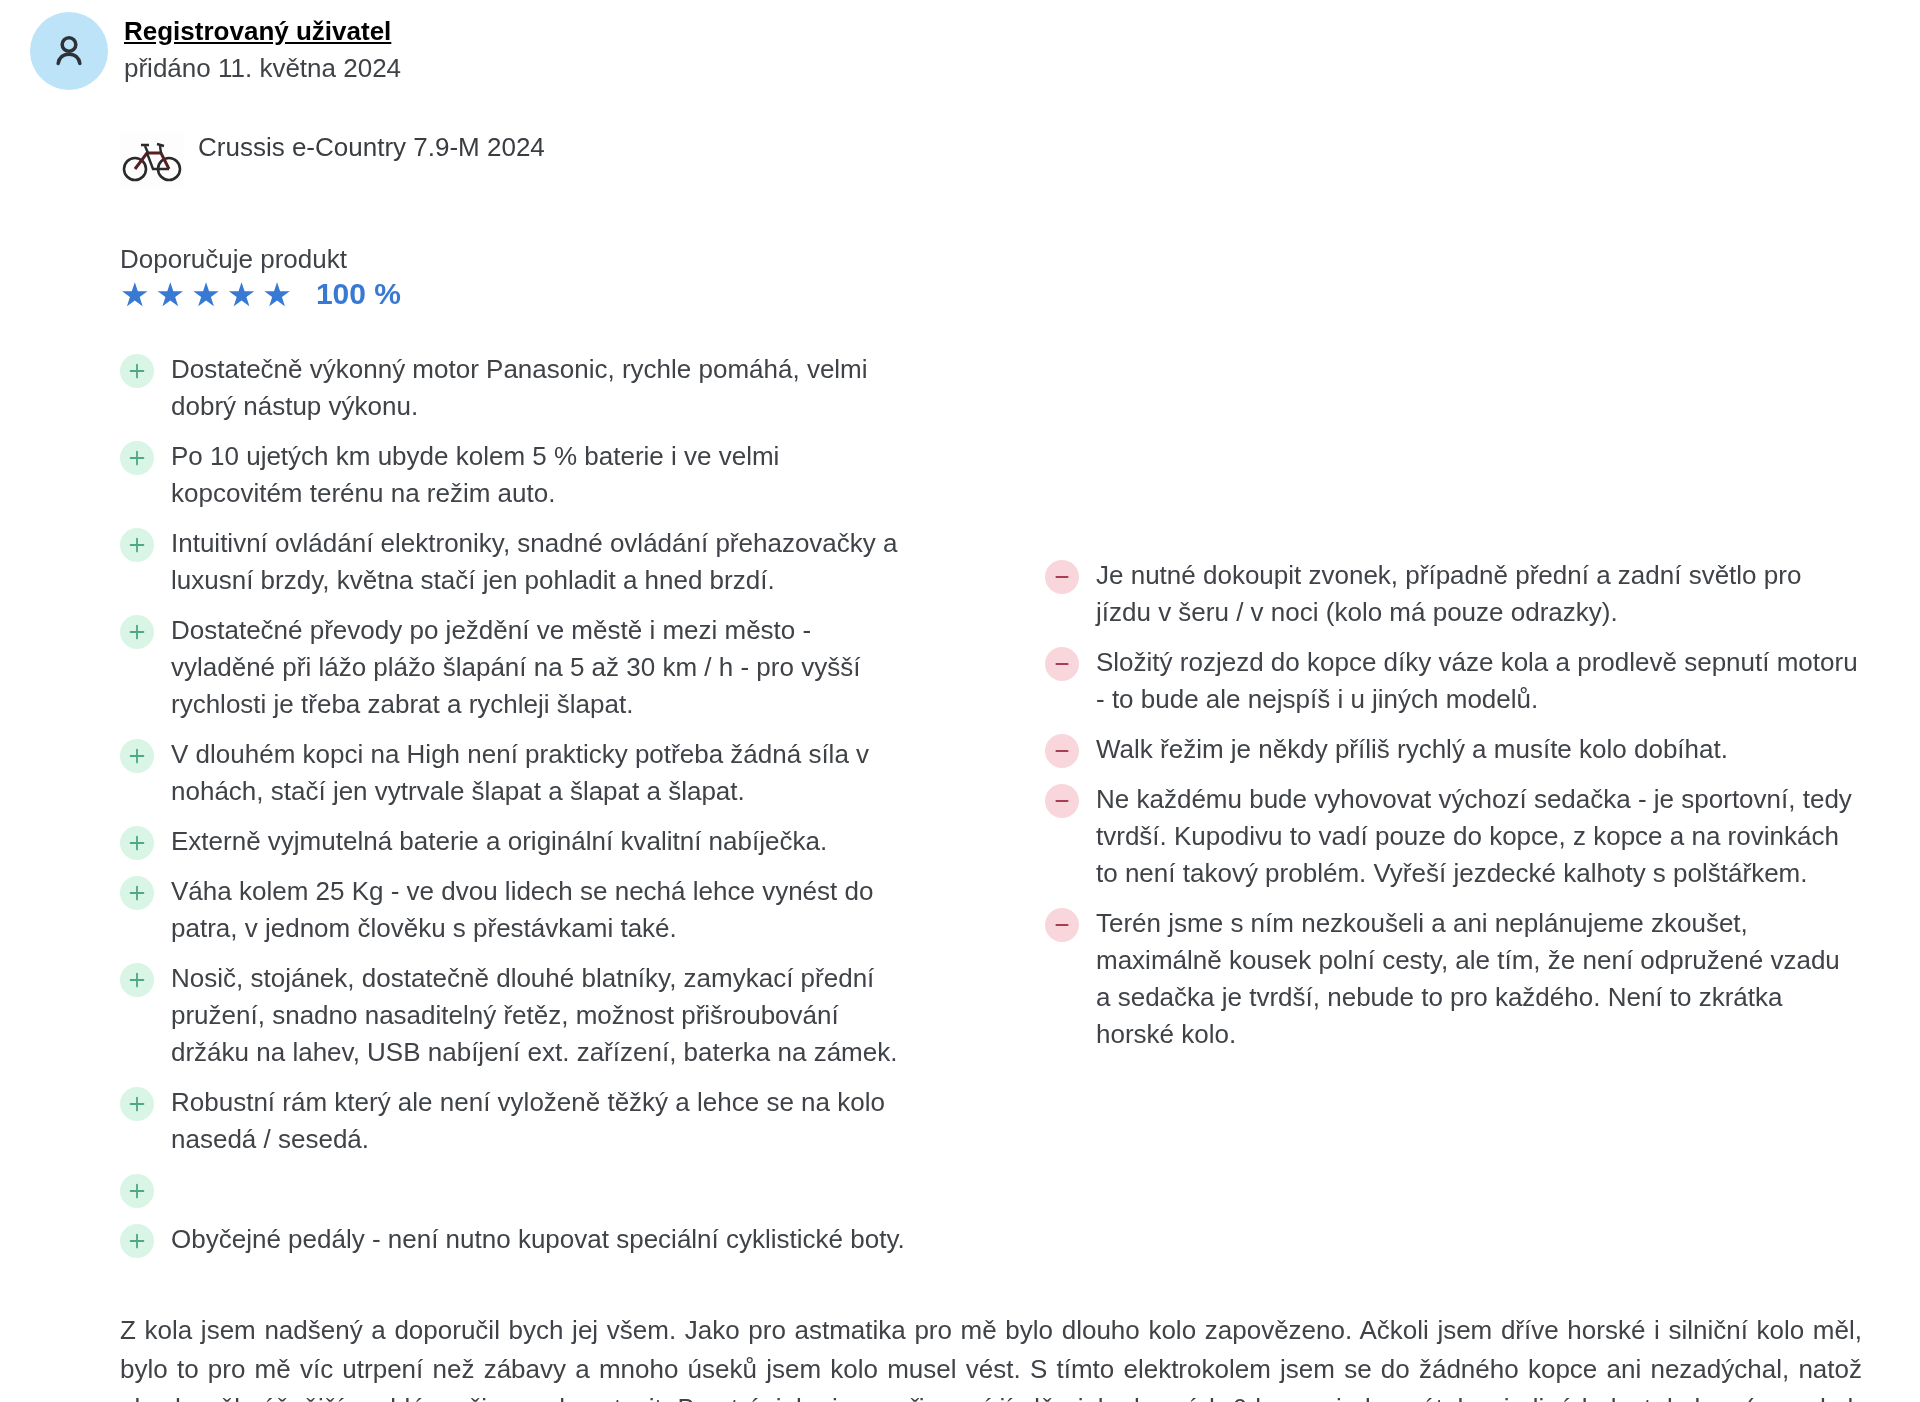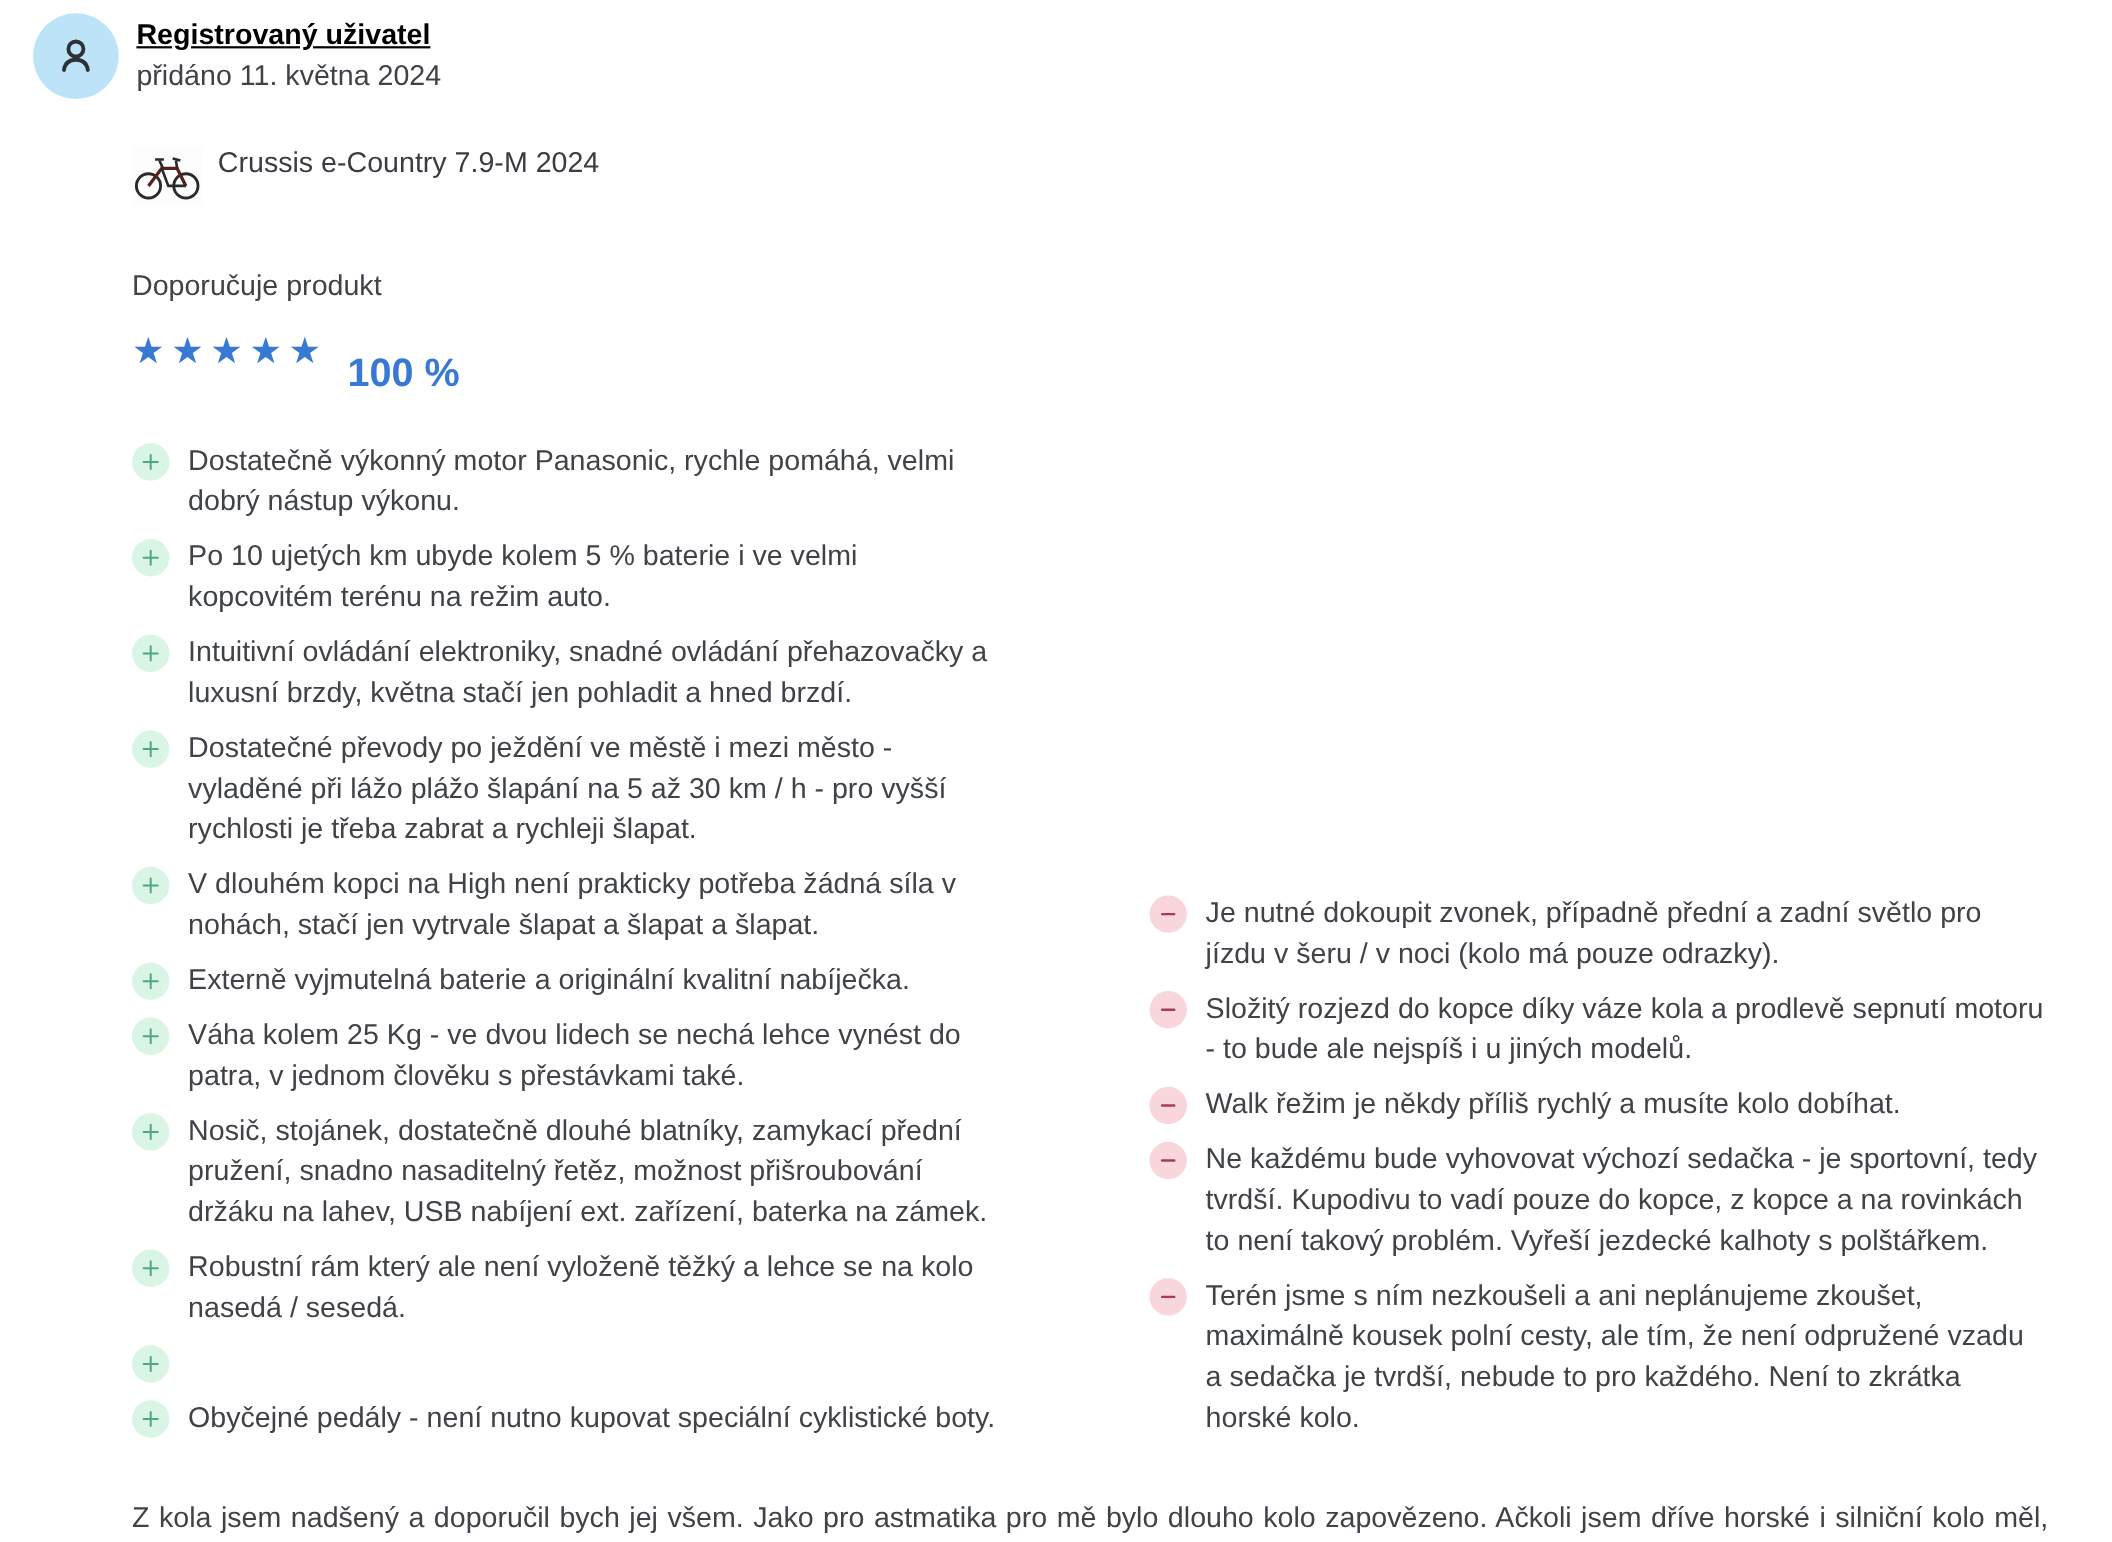--- a/index.html
+++ b/index.html
@@ -27,24 +27,24 @@
   .product-row { margin-top:42px; display:flex; align-items:flex-start; gap:14px; }
   .product-thumb { width:64px; height:56px; flex:0 0 64px; }
   .product-name { color:#393d41; }
 
   .recommend-label { margin-top:56px; }
   .stars-row { margin-top:2px; display:flex; align-items:center; gap:18px; }
   .stars {
     font-family:"DejaVu Sans", sans-serif;
     color:#3779d3; font-size:33px; letter-spacing:6px; line-height:1;
   }
-  .percent { color:#3779d3; font-weight:bold; font-size:36px;margin-top:41px; }
-
-  
-  .columns { display:flex; gap:130px; margin-top:40px; align-items:flex-end; }
+  .percent { color:#3779d3; font-weight:bold; font-size:30px; }
+
+  
+  .columns { display:flex; gap:130px; margin-top:40px; align-items:center; }
   ul.col { list-style:none; margin:0; padding:0; }
   .col-pros { width:795px; }
   .col-cons { width:815px; }
   li.item { display:flex; gap:17px; margin-bottom:13px; }
   .item-text { line-height:37px; }
   .sign {
     flex:0 0 34px; width:34px; height:34px; border-radius:50%;
     display:flex; align-items:center; justify-content:center; margin-top:3px;
   }
   .sign-plus  { background:#d9f5e6; }

